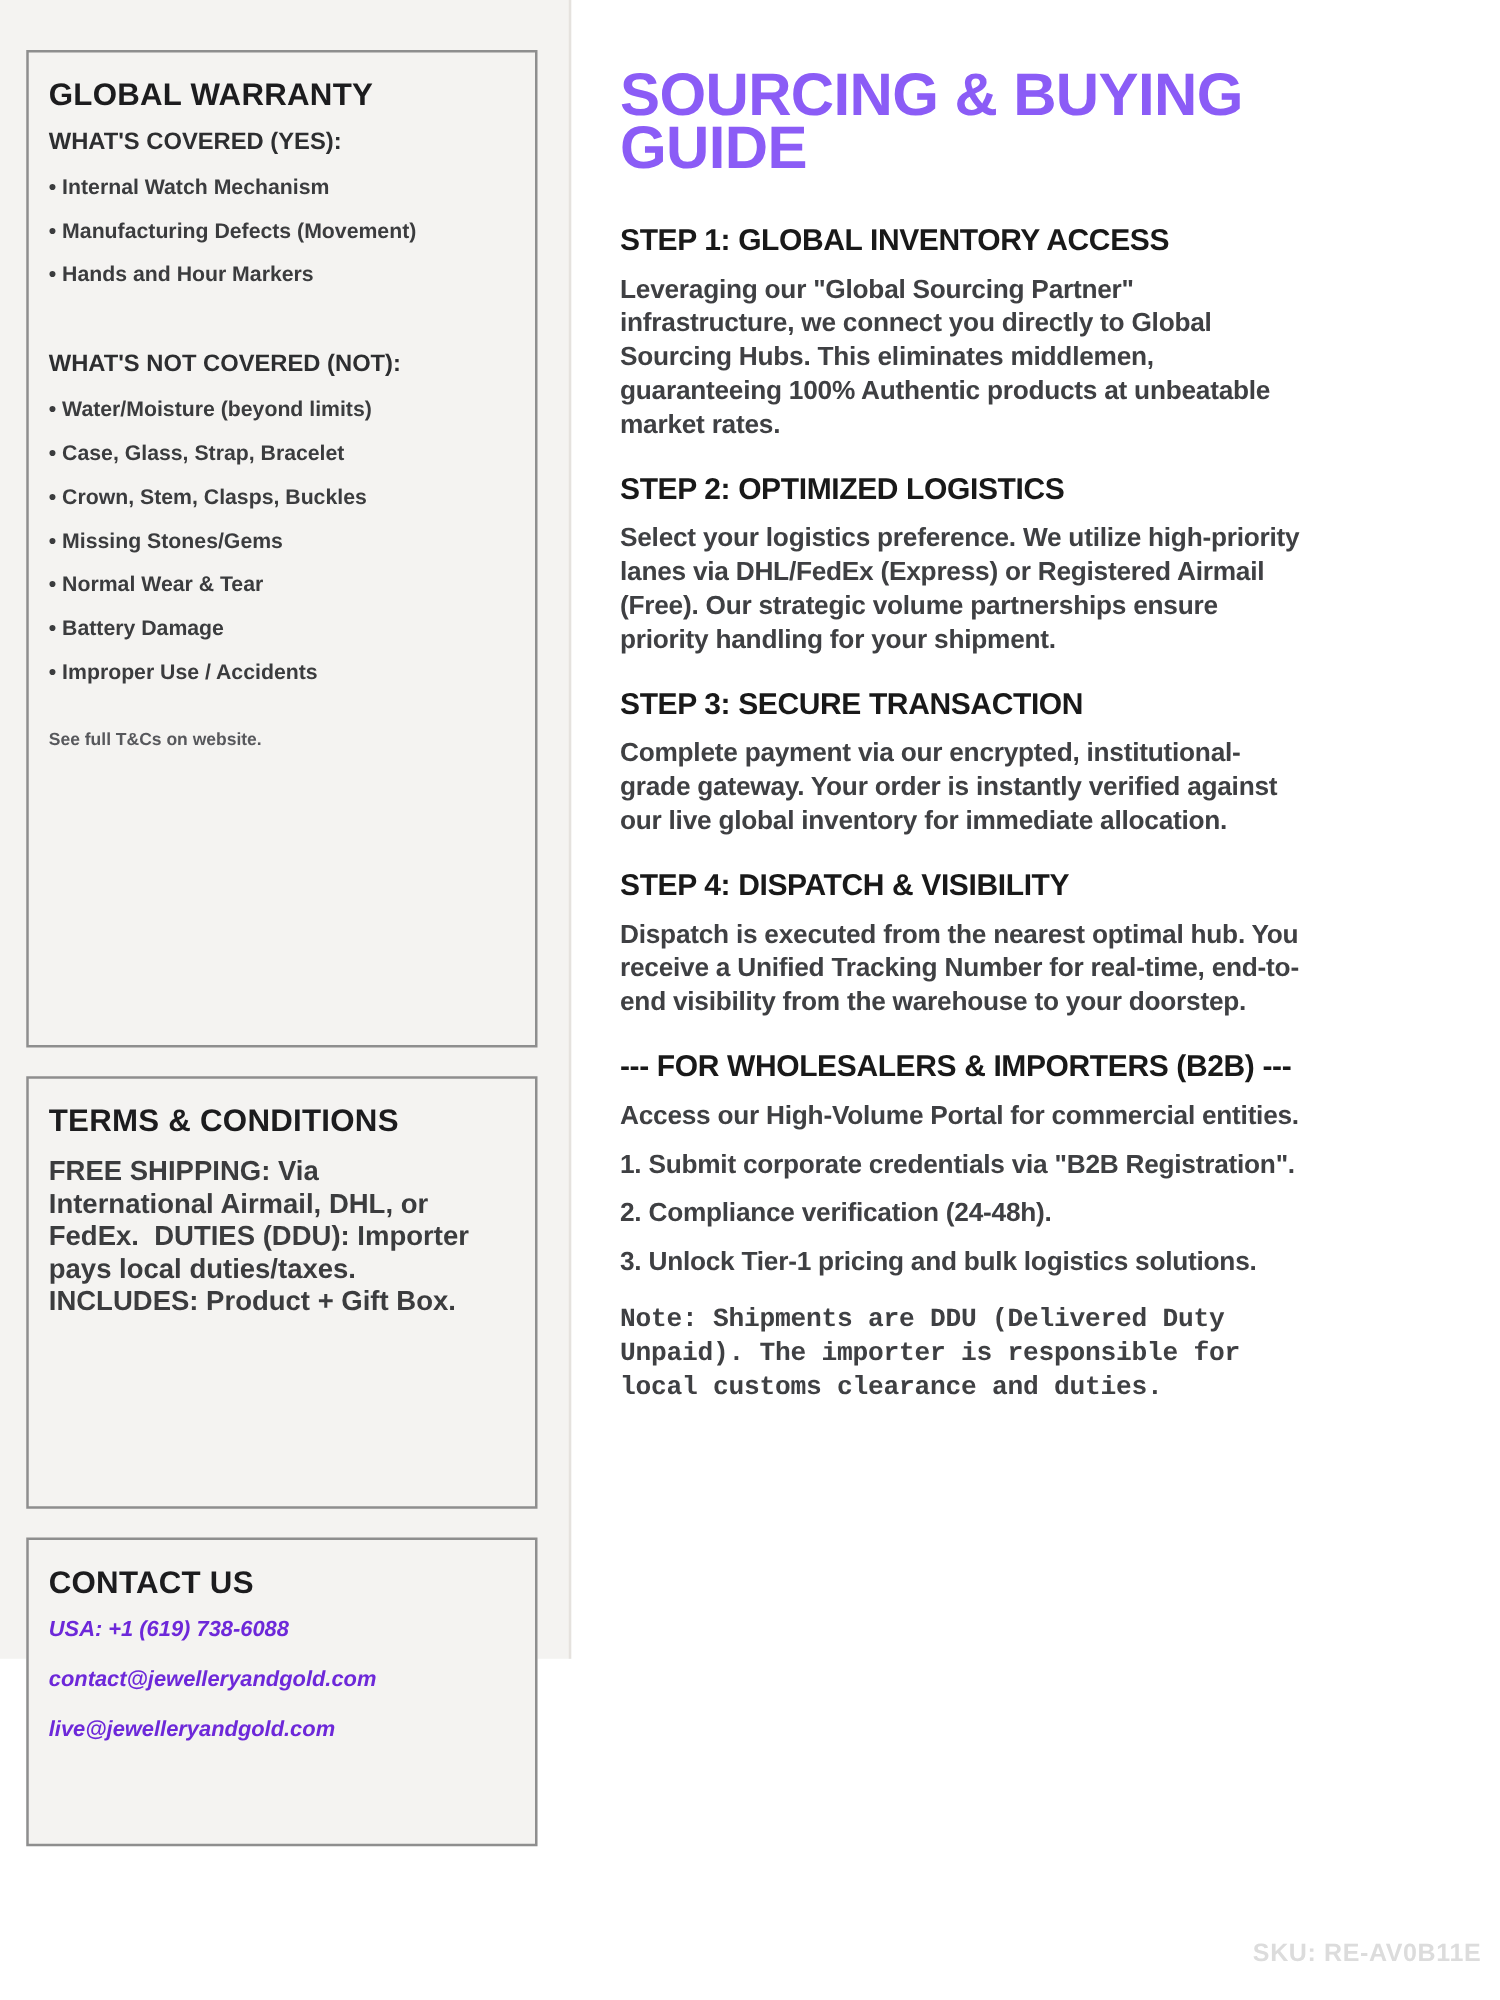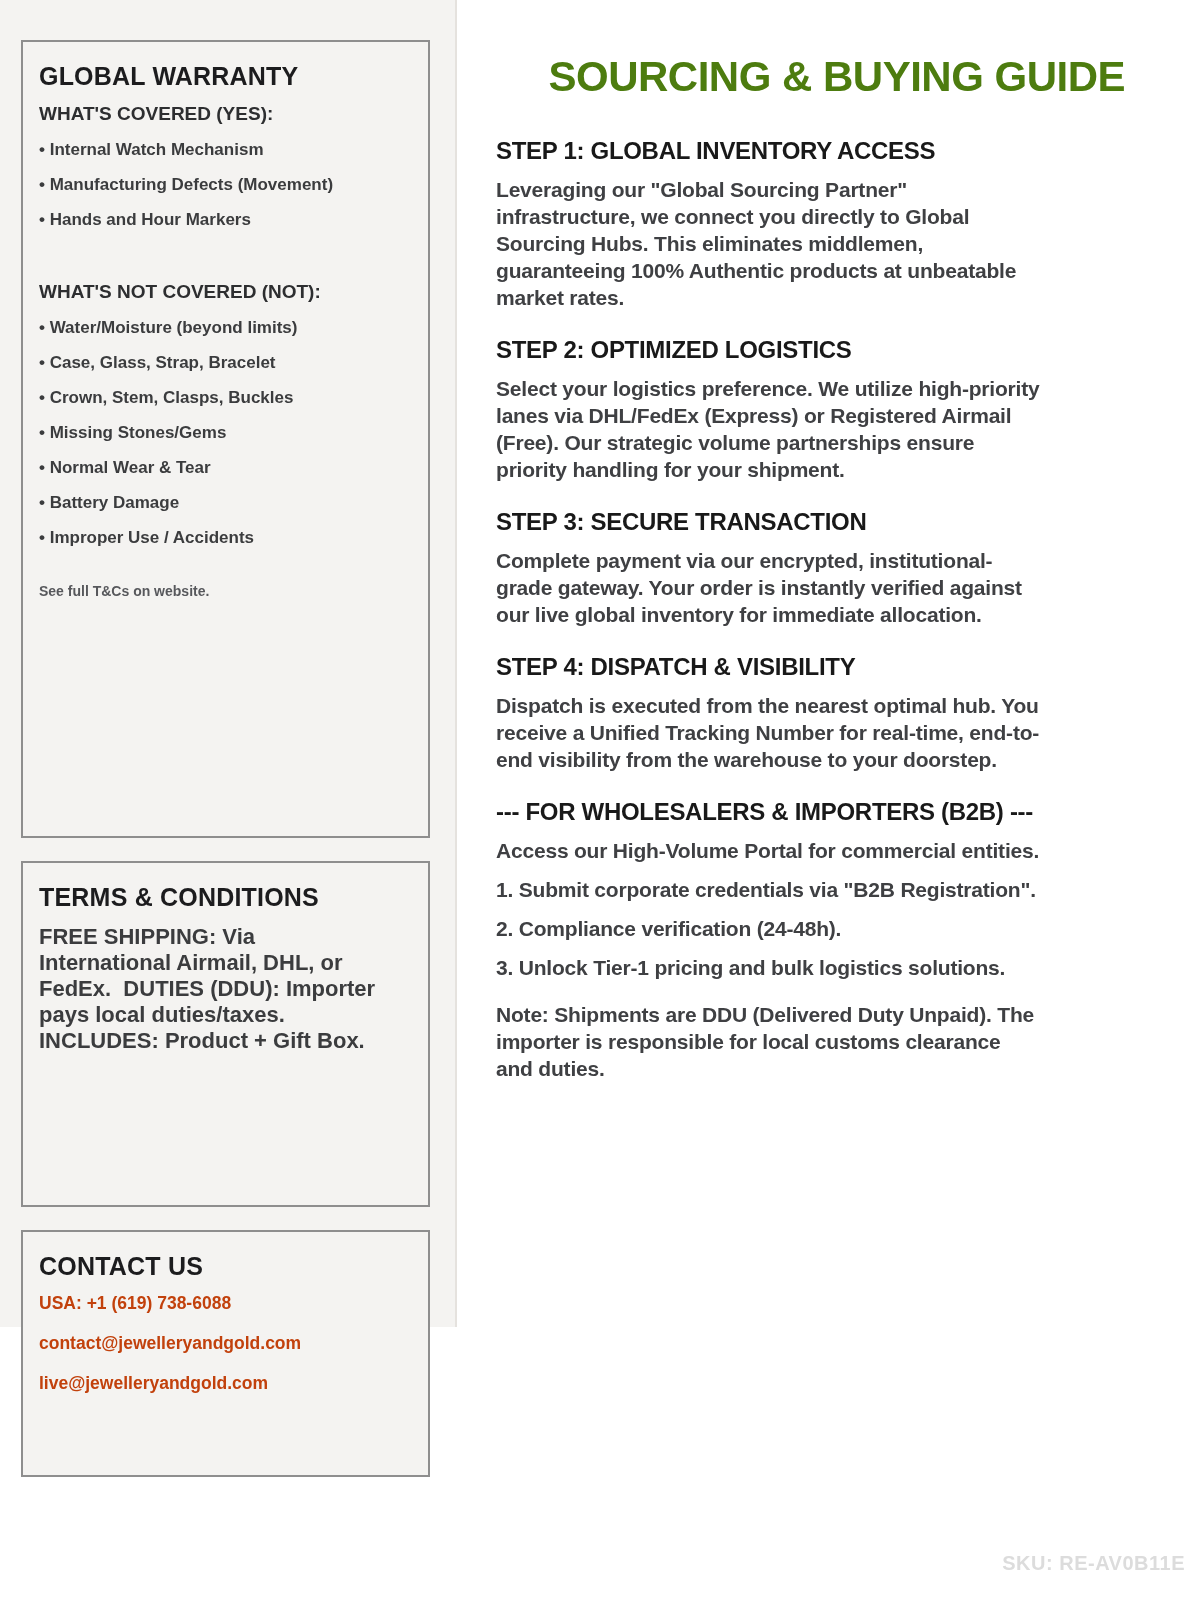--- a/index.html
+++ b/index.html
@@ -48,49 +48,49 @@
   .footnote {
     font-size: 14px; font-weight: bold; color: #57585c;
     margin: 34px 0 0 0; line-height: 20px;
   }
   .terms-body {
     font-size: 22px; font-weight: bold; color: #3b3c3e;
     line-height: 26px; margin: 0; max-width: 352px;
     white-space: pre-wrap;
   }
   .contact-line {
-    font-size: 17.5px; font-weight: bold; color: #c2410c;
-    line-height: 20px; margin: 0 0 20px 0;
+    font-size: 17.5px; font-weight: bold; color: #6d28d9;
+    line-height: 20px; margin: 0 0 20px 0; font-style: italic;
   }
 
   
   .main {
     position: absolute; left: 459px; top: 0;
     width: 741px; height: 1600px;
     padding: 56px 75px 0 37px;
     background: #ffffff;
   }
   .page-title {
-    font-size: 42px; font-weight: bold; color: #4d7c0f;
-    line-height: 42px; text-align: right;
+    font-size: 48px; font-weight: bold; color: #8b5cf6;
+    line-height: 42px; text-align: left;
     letter-spacing: -0.5px;
     margin: 0 0 40px 0;
   }
   .step-heading {
     font-size: 24px; font-weight: bold; color: #191919;
     line-height: 26px; letter-spacing: -0.3px;
     margin: 26px 0 12px 0;
   }
   .step-heading.first { margin-top: 0; }
   .body-text {
     font-size: 21px; font-weight: bold; color: #3f4043;
     line-height: 27px; letter-spacing: -0.2px;
     max-width: 545px; margin: 0 0 12px 0;
   }
-  .note-text { margin-top: 20px; }
+  .note-text { margin-top: 20px; font-family: Liberation Mono, monospace; }
 
   .sku {
     position: absolute; right: 15px; top: 1552px;
     font-size: 20px; font-weight: bold; color: #dcdcdc;
     letter-spacing: 0.5px;
   }
 </style>
 </head>
 <body>
 

